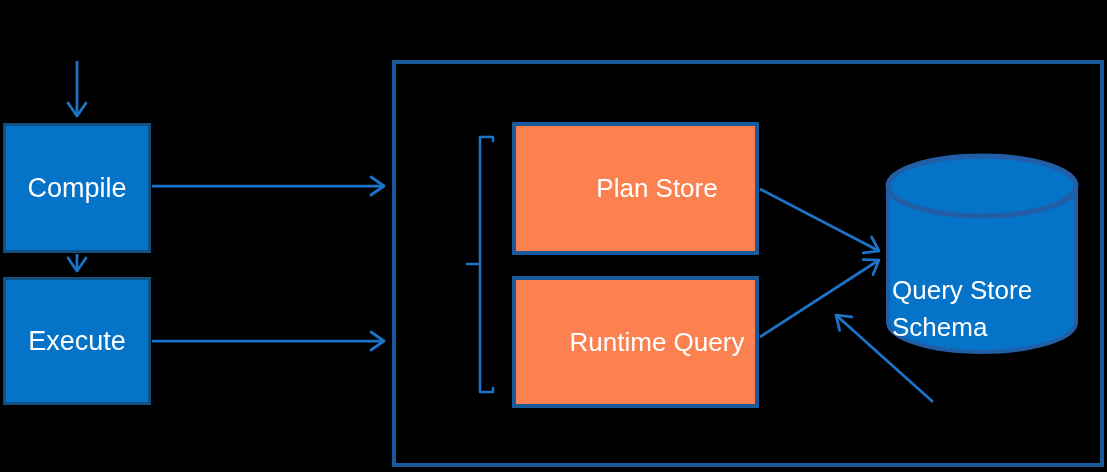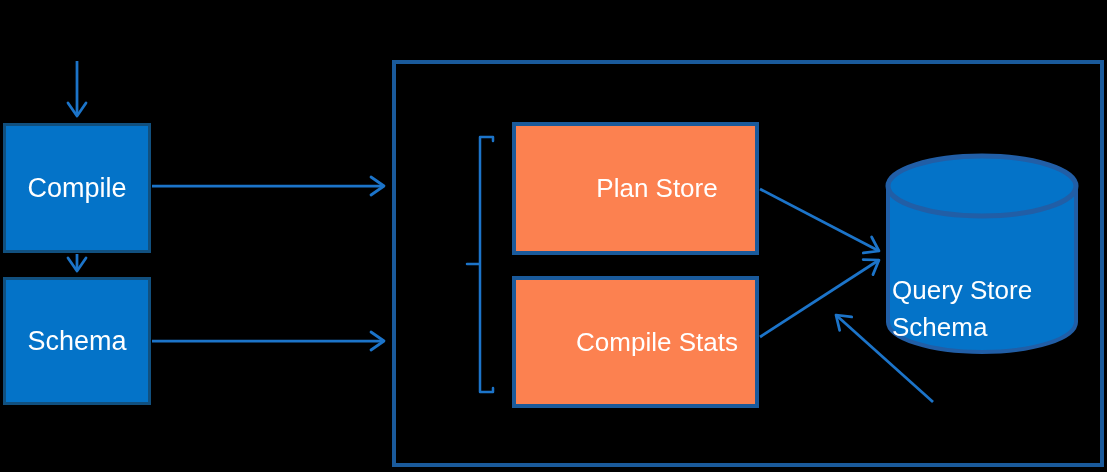--- a/index.html
+++ b/index.html
@@ -119,24 +119,24 @@
     <g>
       <path class="cyl-body" d="M888 186 L888 322 A94 30 0 0 0 1076 322 L1076 186"></path>
       <ellipse class="cyl-top" cx="982" cy="186" rx="94" ry="30"></ellipse>
     </g>
   </svg>
 
   <div class="node node-blue" id="node-compile">
     <span>Compile</span>
   </div>
   <div class="node node-blue" id="node-execute">
-    <span>Schema</span>
+    <span>Execute</span>
   </div>
   <div class="node node-orange" id="node-plan-store">
     <span>Plan Store</span>
   </div>
   <div class="node node-orange" id="node-runtime-stats">
-    <span>Compile Stats</span>
+    <span>Runtime Query</span>
   </div>
 
   <div class="cyl-label">Query Store Schema</div>
 
 </div>
 
 </body></html>

